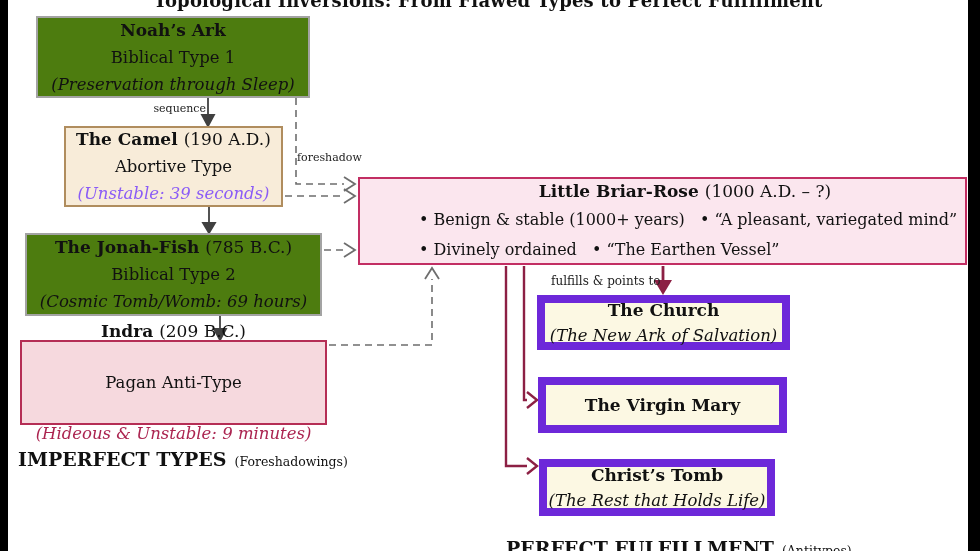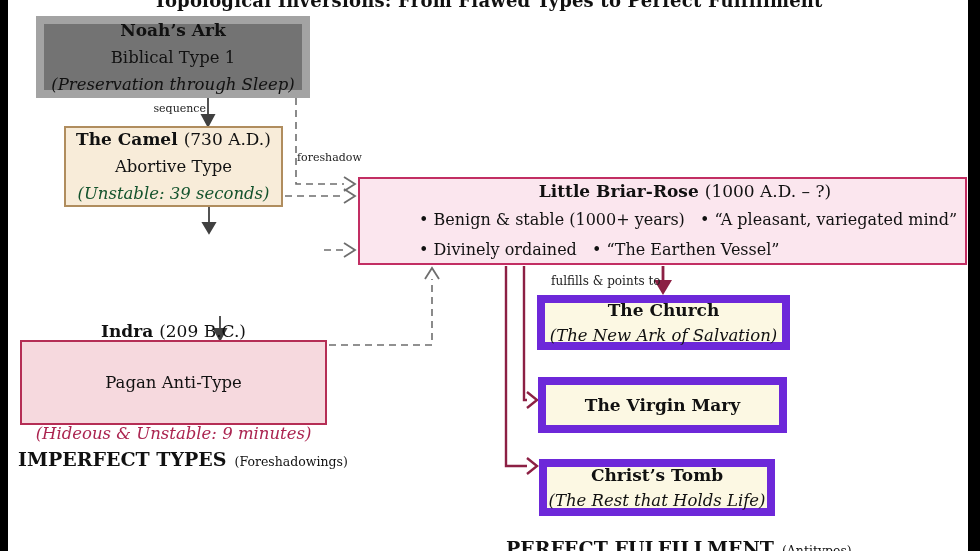--- a/index.html
+++ b/index.html
@@ -11,29 +11,29 @@
   .title{position:absolute;left:8px;right:12px;top:-10px;text-align:center;
          font-size:18px;font-weight:bold;letter-spacing:.2px;}
   svg.overlay{position:absolute;left:0;top:0;pointer-events:none;z-index:1;}
   .box{position:absolute;z-index:2;box-sizing:border-box;display:flex;flex-direction:column;
        justify-content:center;align-items:center;text-align:center;}
   .box .line{line-height:27px;font-size:16.5px;white-space:nowrap;}
   .box .line.t{font-size:17px;}
   .b{font-weight:bold;}
   .d{margin-left:6px;}
   .i{font-style:italic;}
-  .blue{background:#737373;border:8px solid #a3a3a3;}
+  .blue{background:#4d7c0f;border:2px solid #a3a3a3;}
   .tan{background:#f8ecd9;border:2px solid #b08d5e;}
   .pinkbox{background:#f6d9de;border:2px solid #b52e55;}
   .briar{background:#fbe6ee;border:2px solid #c22e63;align-items:stretch;}
   .briar .line.t{text-align:center;}
   .briar .bullet{font-size:16px;line-height:30px;padding-left:14px;text-align:left;white-space:pre;}
   .gold{background:#fcf8e3;border:8px solid #6d28d9;}
   .gold .line{line-height:26px;}
-  .note-red{color:#14532d;}
+  .note-red{color:#8b5cf6;}
   .note-pink{color:#ab2450;}
   .edge-label{position:absolute;z-index:3;font-size:11px;white-space:nowrap;color:#222;}
   .edge-label.big{font-size:12px;}
   .section{position:absolute;z-index:3;white-space:nowrap;}
   .sec-main{font-weight:bold;font-size:19px;}
   .sec-sub{font-size:12.5px;margin-left:8px;}
 </style>
 </head>
 <body>
 
@@ -79,25 +79,30 @@
   <div class="edge-label" style="left:297px;top:151px;">foreshadow</div>
   <div class="edge-label big" style="left:551px;top:274px;">fulfills &amp; points to</div>
 
   <div class="box blue" style="left:36px;top:16px;width:274px;height:82px;">
     <div class="line t"><span class="b">Noah’s Ark</span></div>
     <div class="line">Biblical Type 1</div>
     <div class="line i">(Preservation through Sleep)</div>
   </div>
 
   <div class="box tan" style="left:64px;top:126px;width:219px;height:81px;">
-    <div class="line t"><span class="b">The Camel</span><span class="d">(730 A.D.)</span></div>
+    <div class="line t"><span class="b">The Camel</span><span class="d">(190 A.D.)</span></div>
     <div class="line">Abortive Type</div>
     <div class="line i note-red">(Unstable: 39 seconds)</div>
   </div>
 
+  <div class="box blue" style="left:25px;top:233px;width:297px;height:83px;">
+    <div class="line t"><span class="b">The Jonah-Fish</span><span class="d">(785 B.C.)</span></div>
+    <div class="line">Biblical Type 2</div>
+    <div class="line i">(Cosmic Tomb/Womb: 69 hours)</div>
+  </div>
 
   <div class="box pinkbox" style="left:20px;top:340px;width:307px;height:85px;gap:24px;">
     <div class="line t"><span class="b">Indra</span><span class="d">(209 B.C.)</span></div>
     <div class="line">Pagan Anti-Type</div>
     <div class="line i note-pink">(Hideous &amp; Unstable: 9 minutes)</div>
   </div>
 
   <div class="box briar" style="left:358px;top:177px;width:609px;height:88px;padding-left:45px;">
     <div class="line t"><span class="b">Little Briar-Rose</span><span class="d">(1000 A.D. – ?)</span></div>
     <div class="bullet">• Benign &amp; stable (1000+ years)   • “A pleasant, variegated mind”</div>

